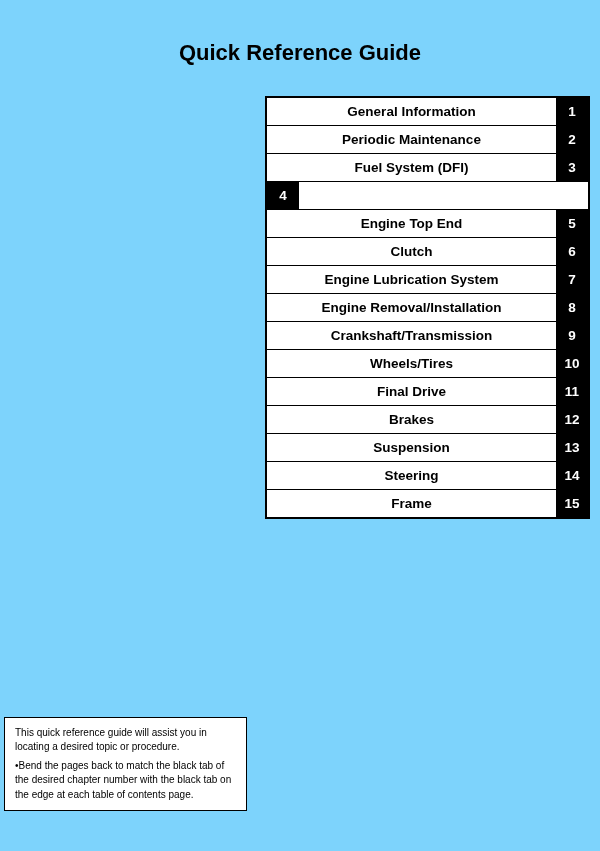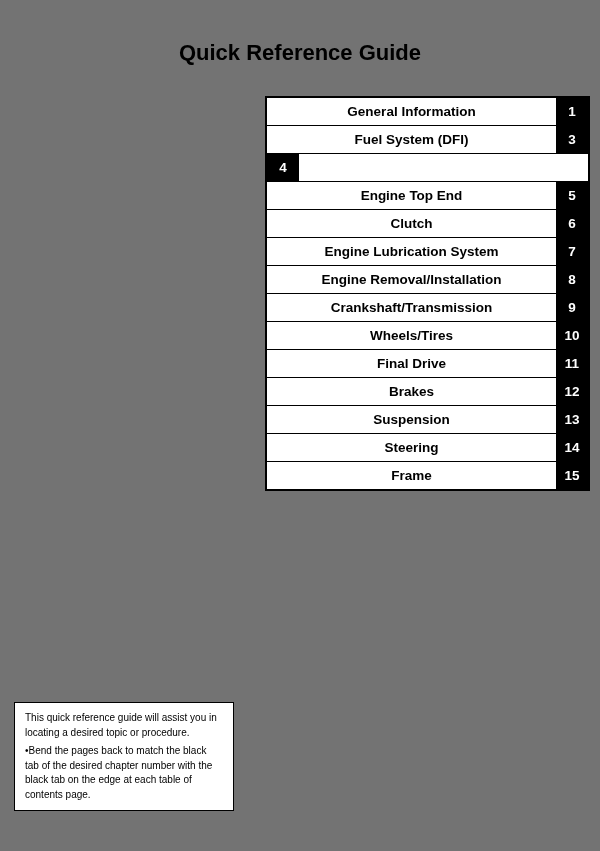--- a/index.html
+++ b/index.html
@@ -12,21 +12,21 @@
       width: 600px;
       min-height: 851px;
       background: #ffffff;
       font-family: Arial, sans-serif;
       position: relative;
     }
 
     .page {
       width: 600px;
       min-height: 851px;
-      background: #737373;
+      background: #7dd3fc;
       padding: 40px 0 20px 0;
     }
 
     .title {
       text-align: center;
       font-size: 22px;
       font-weight: bold;
       margin-bottom: 30px;
       color: #000;
     }
@@ -66,23 +66,23 @@
       font-size: 13.5px;
       font-weight: bold;
       display: flex;
       align-items: center;
       justify-content: center;
       flex-shrink: 0;
     }
 
     .note-box {
       position: absolute;
-      left: 14px;
+      left: 4px;
       bottom: 40px;
-      width: 220px;
+      width: 243px;
       border: 1.5px solid #000;
       padding: 8px 10px;
       font-size: 10px;
       color: #000;
       line-height: 1.45;
       background: #fff;
     }
 
     .note-box p {
       margin-bottom: 4px;
@@ -96,20 +96,24 @@
 <body>
 
 <div class="page">
   <div class="title">Quick Reference Guide</div>
 
   <div class="toc-container">
 
   <div class="toc-row">
         <span class="toc-label">General Information</span>
         <span class="toc-number">1</span>
+      </div>
+      <div class="toc-row">
+        <span class="toc-label">Periodic Maintenance</span>
+        <span class="toc-number">2</span>
       </div>
       <div class="toc-row">
         <span class="toc-label">Fuel System (DFI)</span>
         <span class="toc-number">3</span>
       </div>
       <div class="toc-row">
         <span class="toc-number">4</span>
       </div>
       <div class="toc-row">
         <span class="toc-label">Engine Top End</span>

